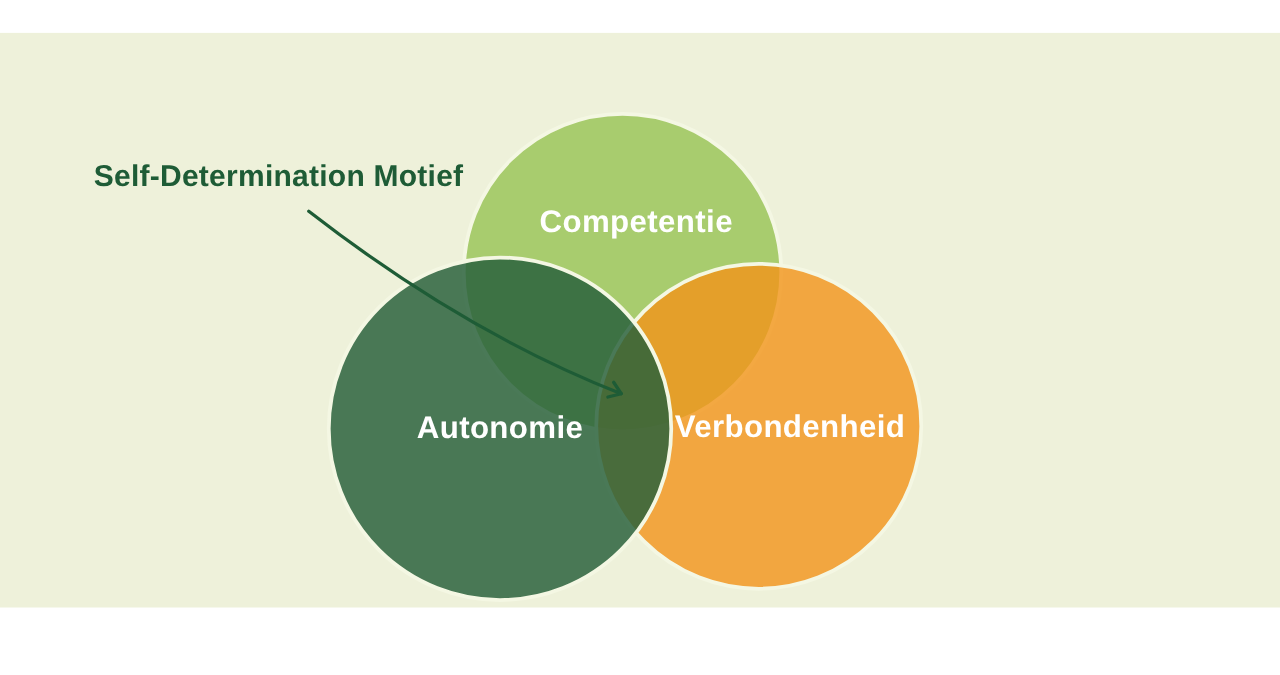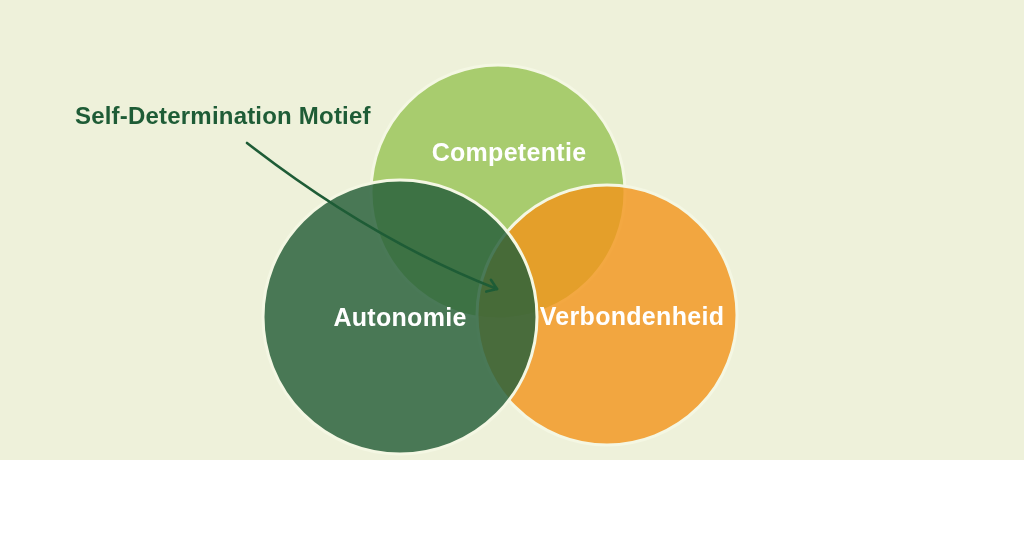--- a/index.html
+++ b/index.html
@@ -7,20 +7,21 @@
     padding: 0;
     width: 1024px;
     height: 540px;
     font-family: "Liberation Sans", sans-serif;
   }
   #stage {
     position: relative;
     width: 1024px;
     height: 460px;
     overflow: hidden;
+    margin-top: 26px;
   }
   #stage svg {
     position: absolute;
     left: 0;
     top: 0;
     display: block;
   }
   .circle-label {
     position: absolute;
     transform: translate(-50%, -50%);

